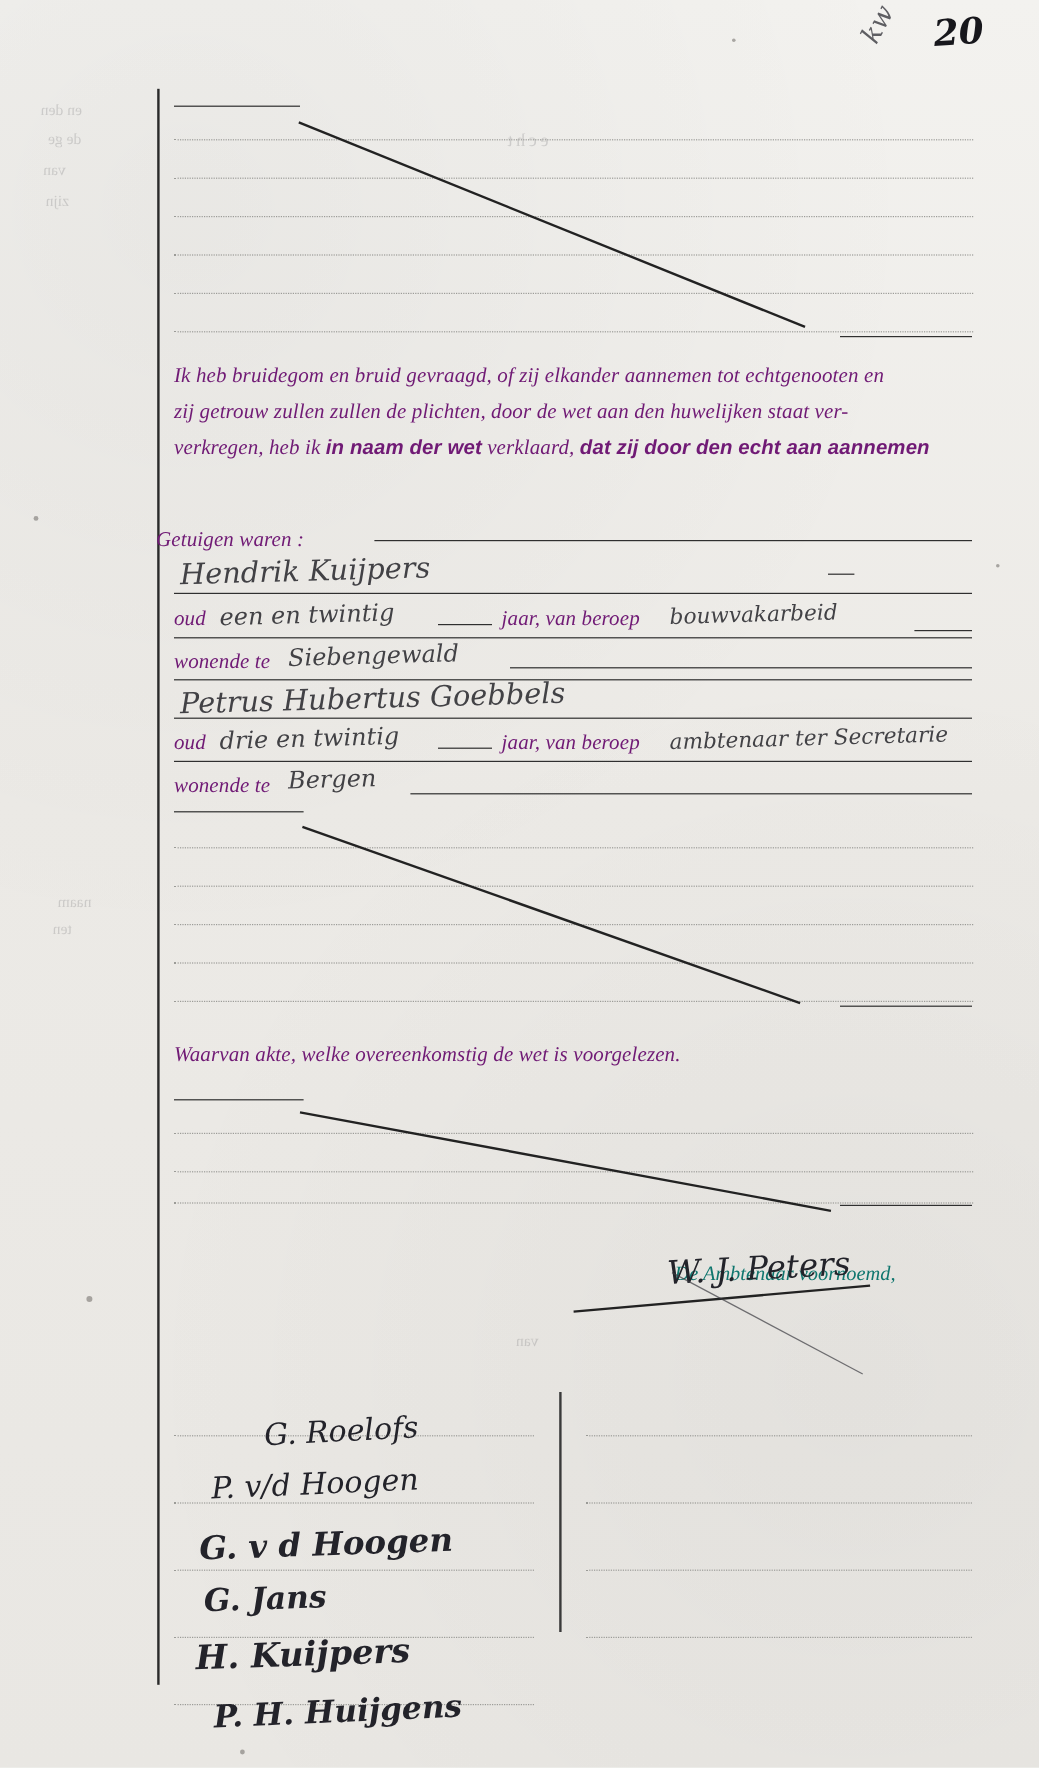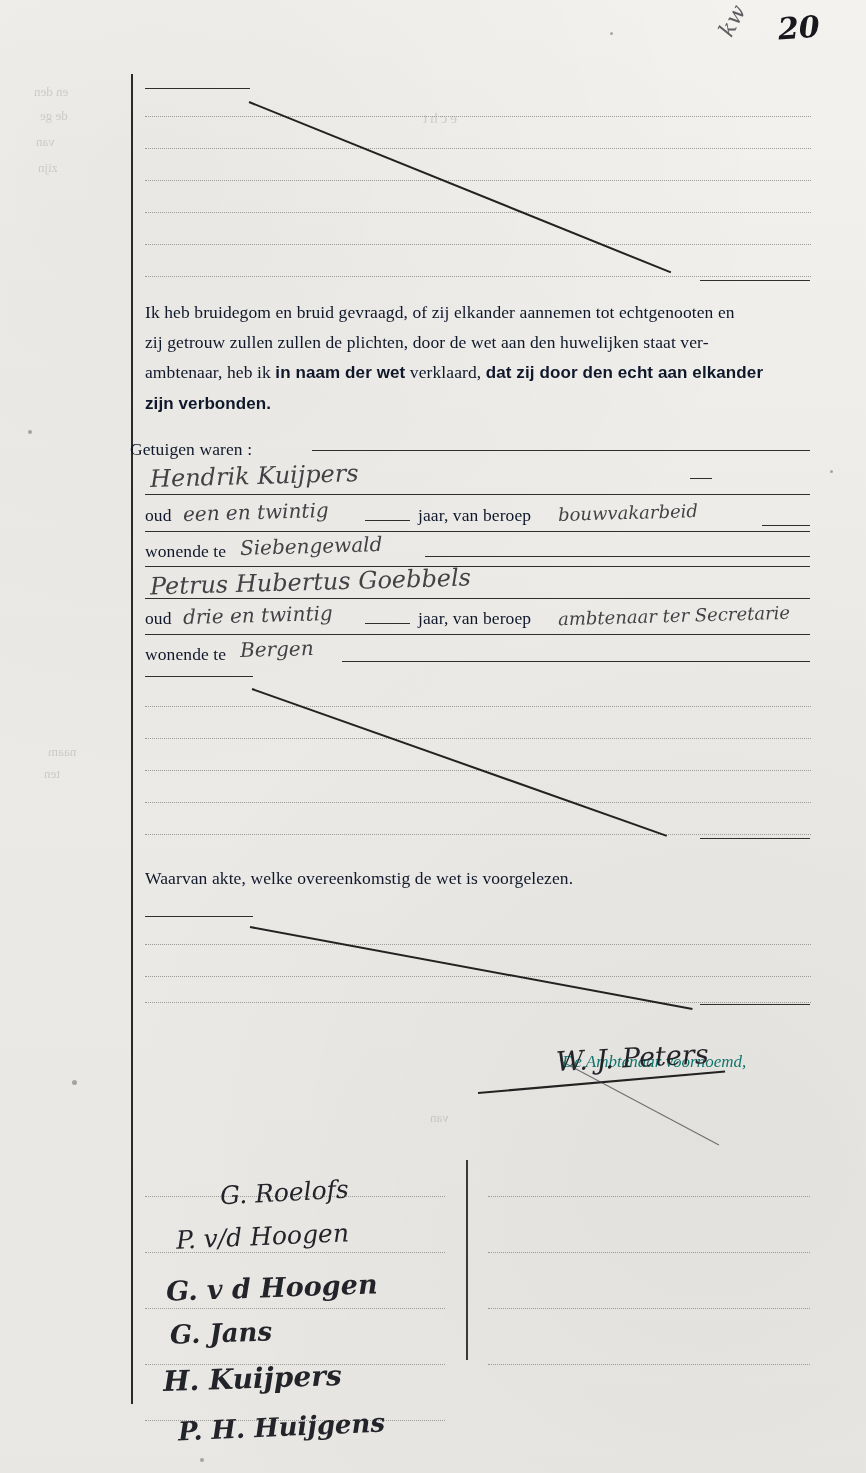--- a/index.html
+++ b/index.html
@@ -45,22 +45,23 @@
     position:absolute;height:1px;background:#2f2f2f;
   }
   .diag{
     position:absolute;background:#222;height:2px;transform-origin:left center;
   }
   
   .ptext{
     position:absolute;
     font-size:17.5px;
     letter-spacing:.1px;
-    color:#0f172a;
+    color:#701a75;
     line-height:30px;
+    font-style:italic;
   }
   .ptext b{font-family:"Liberation Sans", sans-serif;font-weight:700;font-size:17px;}
   
   .hand{
     position:absolute;
     font-family:"DejaVu Serif", serif;
     font-style:italic;
     color:#2b2b30;
     white-space:nowrap;
     transform:rotate(-1.6deg);
@@ -130,23 +131,22 @@
 <div class="dotrow" style="top:180px;"></div>
 <div class="dotrow" style="top:212px;"></div>
 <div class="dotrow" style="top:244px;"></div>
 <div class="dotrow" style="top:276px;"></div>
 <div class="diag" style="left:249px;top:101px;width:455px;transform:rotate(22deg);"></div>
 
 <div class="ptext" style="left:145px;top:297px;width:665px;">
   <div>Ik heb bruidegom en bruid gevraagd, of zij elkander aannemen tot echtgenooten en</div>
   <div>zij getrouw zullen zullen de plichten, door de wet aan den huwelijken staat ver-</div>
   <div>
-    <span>ambtenaar, heb ik </span><b>in naam der wet</b><span> verklaard, </span><b>dat zij door den echt aan elkander</b>
+    <span>verkregen, heb ik </span><b>in naam der wet</b><span> verklaard, </span><b>dat zij door den echt aan aannemen</b>
   </div>
-  <div><b>zijn verbonden.</b></div>
 </div>
 
 <div class="ptext" style="left:130px;top:434px;">Getuigen waren :</div>
 <div class="solidrow" style="left:312px;top:450px;width:498px;"></div>
 
 <div class="hand lg" style="left:150px;top:462px;">Hendrik Kuijpers</div>
 <div class="solidrow" style="left:145px;top:494px;width:665px;"></div>
 <div class="solidrow" style="left:690px;top:478px;width:22px;"></div>
 
 <div class="ptext" style="left:145px;top:500px;">oud</div>

